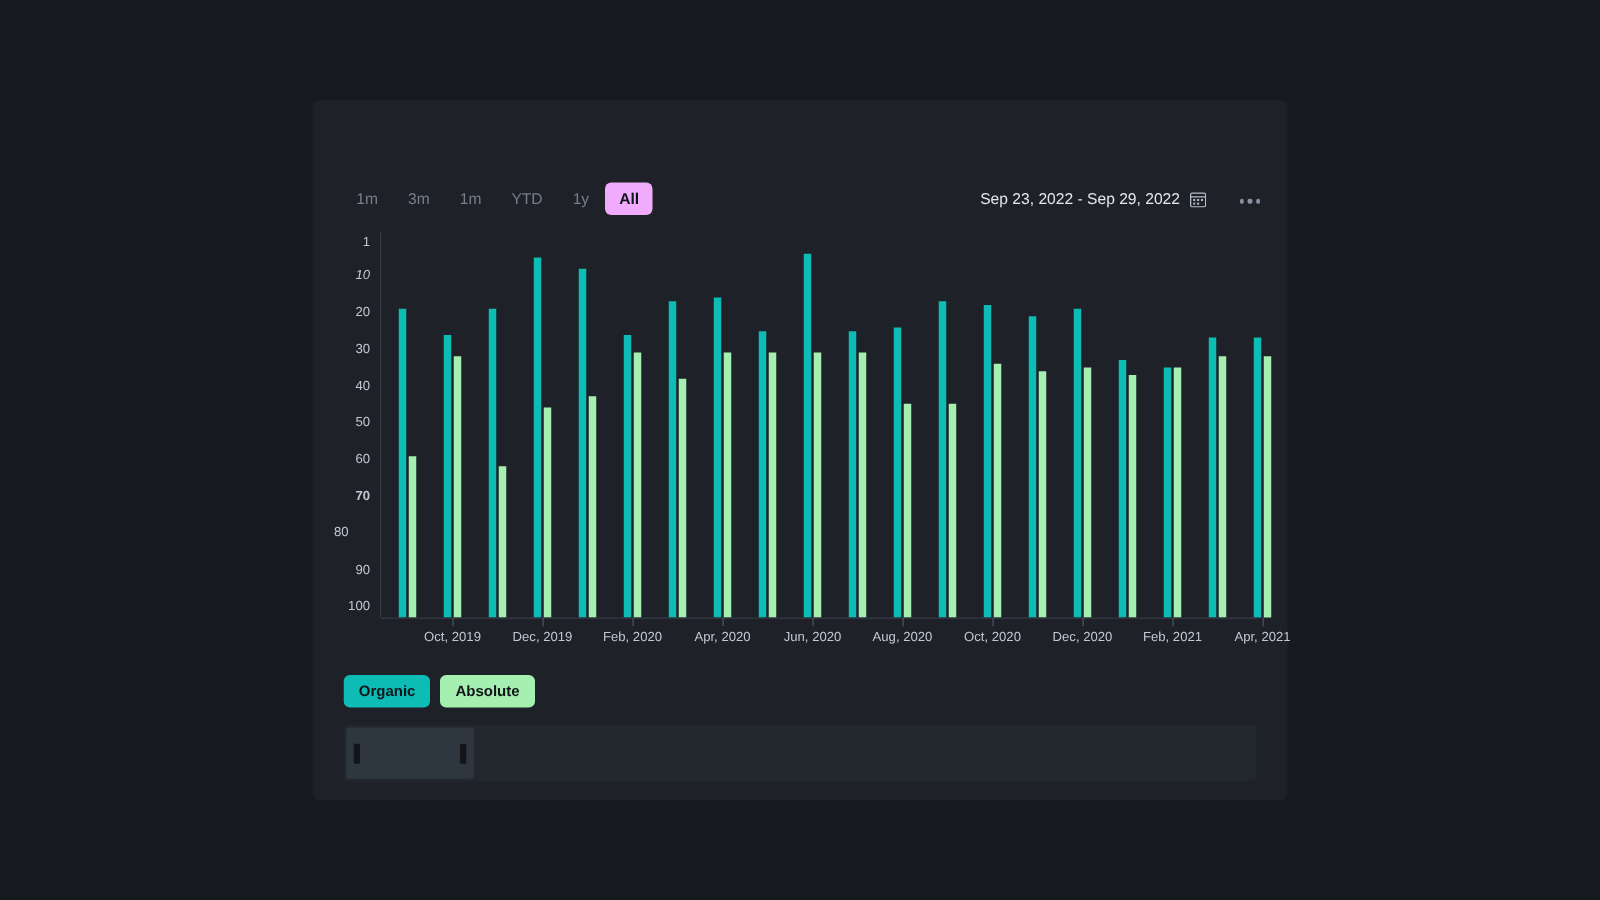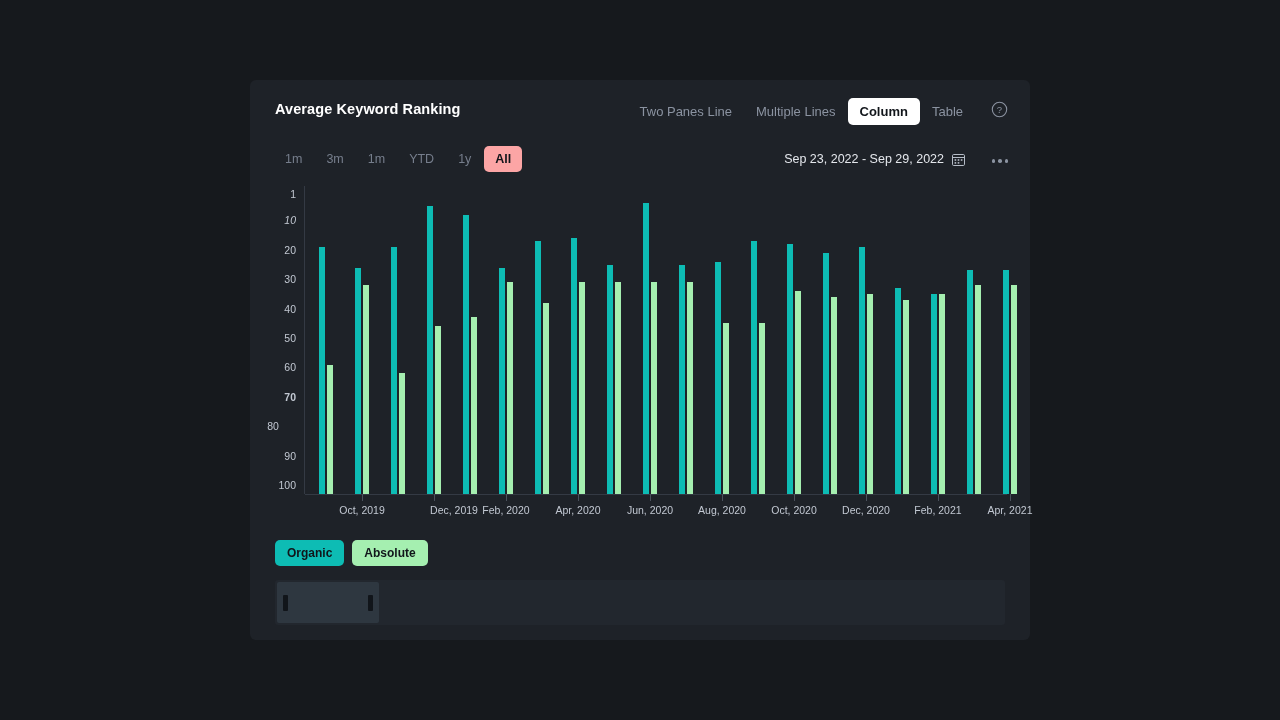--- a/index.html
+++ b/index.html
@@ -53,21 +53,21 @@
   .range-row { position: absolute; left: 0; top: 58px; width: 100%; height: 48px; }
   .range-tabs {
     position: absolute; left: 24px; top: 8px;
     display: flex; align-items: center; gap: 2px;
   }
   .rtab {
     font-size: 12.5px; color: #767e8c;
     padding: 6px 11px; border-radius: 5px; cursor: pointer;
   }
   .rtab.active {
-    background: #fca5a5; color: #11151a; font-weight: bold;
+    background: #f0abfc; color: #11151a; font-weight: bold;
   }
   .daterange {
     position: absolute; right: 65px; top: 14px;
     font-size: 12.5px; color: #e4e7ec;
     display: flex; align-items: center; gap: 8px; cursor: pointer;
   }
   .cal-icon { width: 13px; height: 13px; display: block; }
   .dots {
     position: absolute; right: 22px; top: 21px;
     display: flex; gap: 3px; cursor: pointer;
@@ -137,35 +137,20 @@
   .nav-handle.left { left: 6px; }
   .nav-handle.right { right: 6px; }
   .nav-series { position: absolute; left: 0; top: 0; width: 100%; height: 100%; }
 </style>
 </head>
 <body>
 
 <div class="page">
   <div class="card">
 
-    <div class="hdr">
-      <div class="title">Average Keyword Ranking</div>
-      <div class="view-tabs">
-          <div class="vtab">Two Panes Line</div>
-          <div class="vtab">Multiple Lines</div>
-          <div class="vtab active">Column</div>
-          <div class="vtab">Table</div>
-        </div>
-      <div class="help-icon">
-        <svg width="17" height="17" viewBox="0 0 17 17">
-          <circle cx="8.5" cy="8.5" r="7.2" fill="none" stroke="#8b93a1" stroke-width="1.1"></circle>
-          <text x="8.5" y="12" text-anchor="middle" font-size="9.5" fill="#8b93a1" font-family="Liberation Sans, sans-serif">?</text>
-        </svg>
-      </div>
-    </div>
 
     <div class="range-row">
       <div class="range-tabs">
           <div class="rtab">1m</div>
           <div class="rtab">3m</div>
           <div class="rtab">1m</div>
           <div class="rtab">YTD</div>
           <div class="rtab">1y</div>
           <div class="rtab active">All</div>
         </div>
@@ -295,21 +280,21 @@
           <div class="xtick" style="left: 273px;"></div>
           <div class="xtick" style="left: 345px;"></div>
           <div class="xtick" style="left: 417px;"></div>
           <div class="xtick" style="left: 489px;"></div>
           <div class="xtick" style="left: 561px;"></div>
           <div class="xtick" style="left: 633px;"></div>
           <div class="xtick" style="left: 705px;"></div>
         </div>
       <div class="xlabels">
           <div class="xlabel" style="left: 112px;">Oct, 2019</div>
-          <div class="xlabel" style="left: 184px; margin-left: 20px;">Dec, 2019</div>
+          <div class="xlabel" style="left: 184px;">Dec, 2019</div>
           <div class="xlabel" style="left: 256px;">Feb, 2020</div>
           <div class="xlabel" style="left: 328px;">Apr, 2020</div>
           <div class="xlabel" style="left: 400px;">Jun, 2020</div>
           <div class="xlabel" style="left: 472px;">Aug, 2020</div>
           <div class="xlabel" style="left: 544px;">Oct, 2020</div>
           <div class="xlabel" style="left: 616px;">Dec, 2020</div>
           <div class="xlabel" style="left: 688px;">Feb, 2021</div>
           <div class="xlabel" style="left: 760px;">Apr, 2021</div>
         </div>
     </div>

